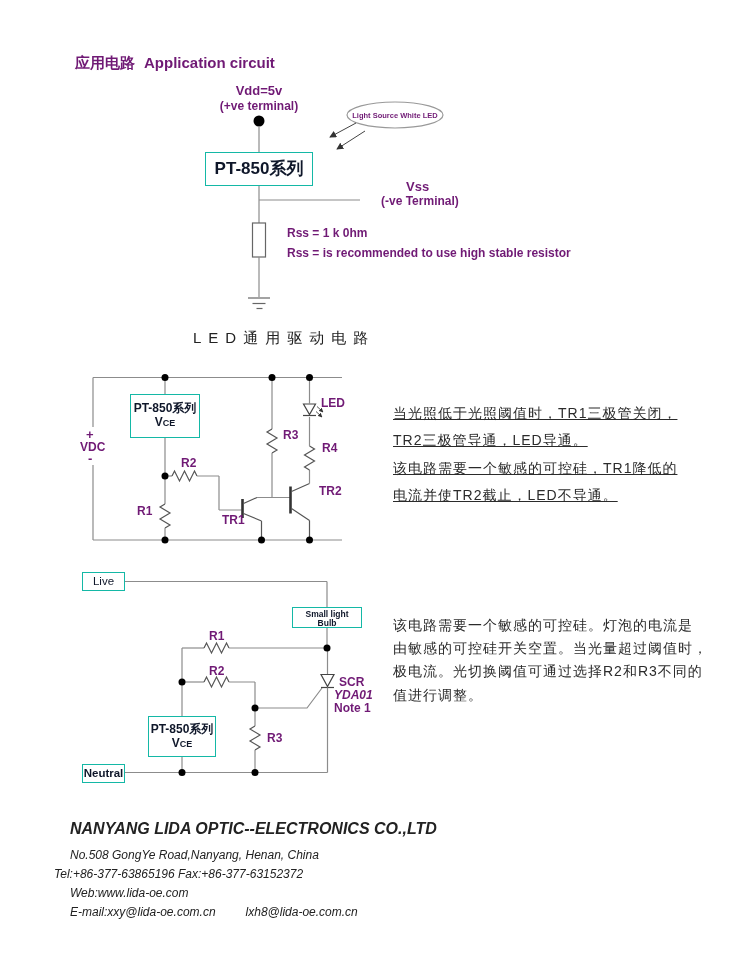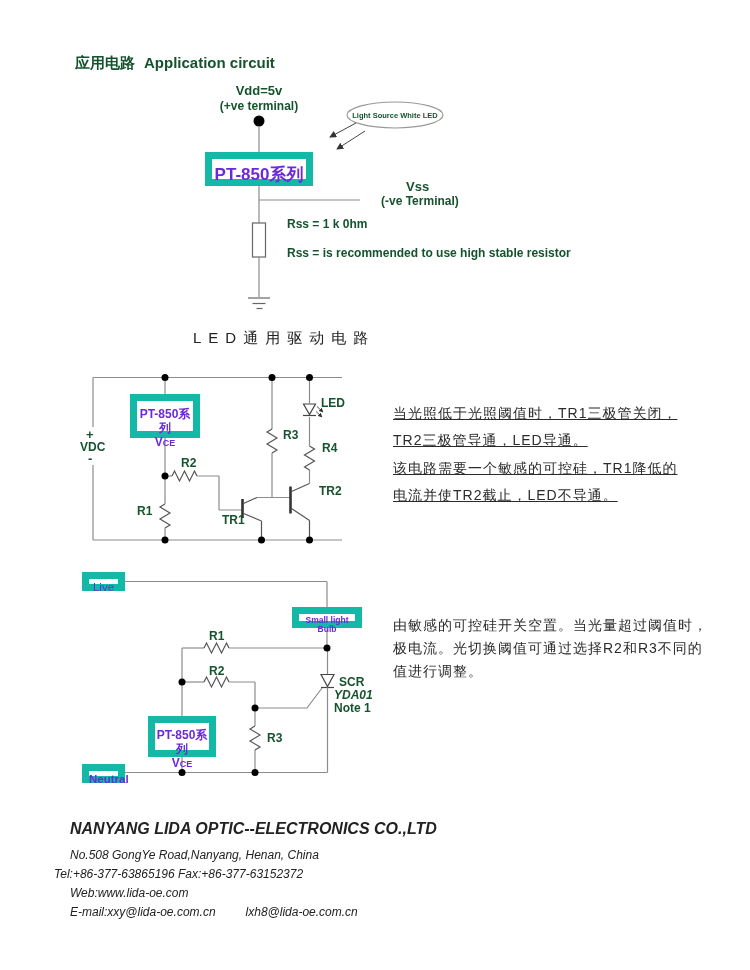--- a/index.html
+++ b/index.html
@@ -1,22 +1,22 @@
 <!DOCTYPE html>
 <html><head>
 <meta charset="utf-8">
 <style>
   html,body{margin:0;padding:0;background:#fff;}
   #page{position:relative;width:750px;height:970px;background:#ffffff;overflow:hidden;
         font-family:"Liberation Sans","DejaVu Sans",sans-serif;color:#1c1c1c;}
   svg{position:absolute;left:0;top:0;}
-  .lbl{position:absolute;white-space:nowrap;color:#14532d;}
+  .lbl{position:absolute;white-space:nowrap;color:#701a75;}
   .w6{font-weight:600;}
-  .cbox{position:absolute;background:#fff;border:7px solid #14b8a6;box-sizing:border-box;
-        text-align:center;color:#6d28d9;}
+  .cbox{position:absolute;background:#fff;border:1px solid #14b8a6;box-sizing:border-box;
+        text-align:center;color:#0f172a;}
   .sub{font-size:9px;}
   .para{position:absolute;color:#2b2b2b;font-size:14px;letter-spacing:1px;}
   .para div{white-space:nowrap;}
   .footer-line{position:absolute;font-style:italic;color:#222;}
 </style>
 </head>
 <body>
 
 <div id="page">
 
@@ -129,21 +129,21 @@
   </div>
 
   <div class="lbl w6" style="left:225px;top:83px;width:68px;text-align:center;font-size:13px;">Vdd=5v</div>
   <div class="lbl w6" style="left:215px;top:99px;width:88px;text-align:center;font-size:12px;">(+ve terminal)</div>
   <div class="lbl" style="left:349px;top:111px;width:92px;text-align:center;font-size:7.5px;font-weight:600;">Light Source White LED</div>
   <div class="cbox" style="left:205px;top:152px;width:108px;height:34px;line-height:32px;font-size:17px;font-weight:600;">
     <span>PT-850系列</span>
   </div>
   <div class="lbl w6" style="left:406px;top:179px;font-size:13px;">Vss</div>
   <div class="lbl w6" style="left:381px;top:194px;font-size:12px;">(-ve Terminal)</div>
-  <div class="lbl w6" style="left:287px;top:217px;font-size:12px;">Rss = 1 k 0hm</div>
+  <div class="lbl w6" style="left:287px;top:226px;font-size:12px;">Rss = 1 k 0hm</div>
   <div class="lbl w6" style="left:287px;top:246px;font-size:12px;">Rss = is recommended to use high stable resistor</div>
 
   <div class="lbl" style="left:193px;top:329px;font-size:15px;letter-spacing:7px;color:#222;">LED通用驱动电路</div>
 
   <div class="lbl w6" style="left:86px;top:427px;font-size:13px;">+</div>
   <div class="lbl w6" style="left:80px;top:440px;font-size:12px;text-align:center;">VDC</div>
   <div class="lbl w6" style="left:88px;top:451px;font-size:13px;">-</div>
 
   <div class="cbox" style="left:130px;top:394px;width:70px;height:44px;font-size:12px;font-weight:600;padding-top:6px;line-height:14px;">
     <div>PT-850系列</div>
@@ -182,20 +182,21 @@
   <div class="cbox" style="left:148px;top:716px;width:68px;height:41px;font-size:12px;font-weight:600;padding-top:5px;line-height:14px;">
     <div>PT-850系列</div>
     <div><span>V</span><span class="sub">CE</span></div>
   </div>
 
   <div class="cbox" style="left:82px;top:764px;width:43px;height:19px;line-height:17px;font-size:11.5px;font-weight:600;">
     <span>Neutral</span>
   </div>
 
   <div class="para" style="left:393px;top:614px;line-height:23.2px;">
+    <div>该电路需要一个敏感的可控硅。灯泡的电流是</div>
     <div>由敏感的可控硅开关空置。当光量超过阈值时，</div>
     <div>极电流。光切换阈值可通过选择R2和R3不同的</div>
     <div>值进行调整。</div>
   </div>
 
   <div class="footer-line" style="left:70px;top:820px;font-size:16px;font-weight:700;">NANYANG LIDA OPTIC--ELECTRONICS CO.,LTD</div>
   <div class="footer-line" style="left:70px;top:848px;font-size:12px;">No.508 GongYe Road,Nanyang, Henan, China</div>
   <div class="footer-line" style="left:54px;top:867px;font-size:12px;">Tel:+86-377-63865196 Fax:+86-377-63152372</div>
   <div class="footer-line" style="left:70px;top:886px;font-size:12px;">Web:www.lida-oe.com</div>
   <div class="footer-line" style="left:70px;top:905px;font-size:12px;">

